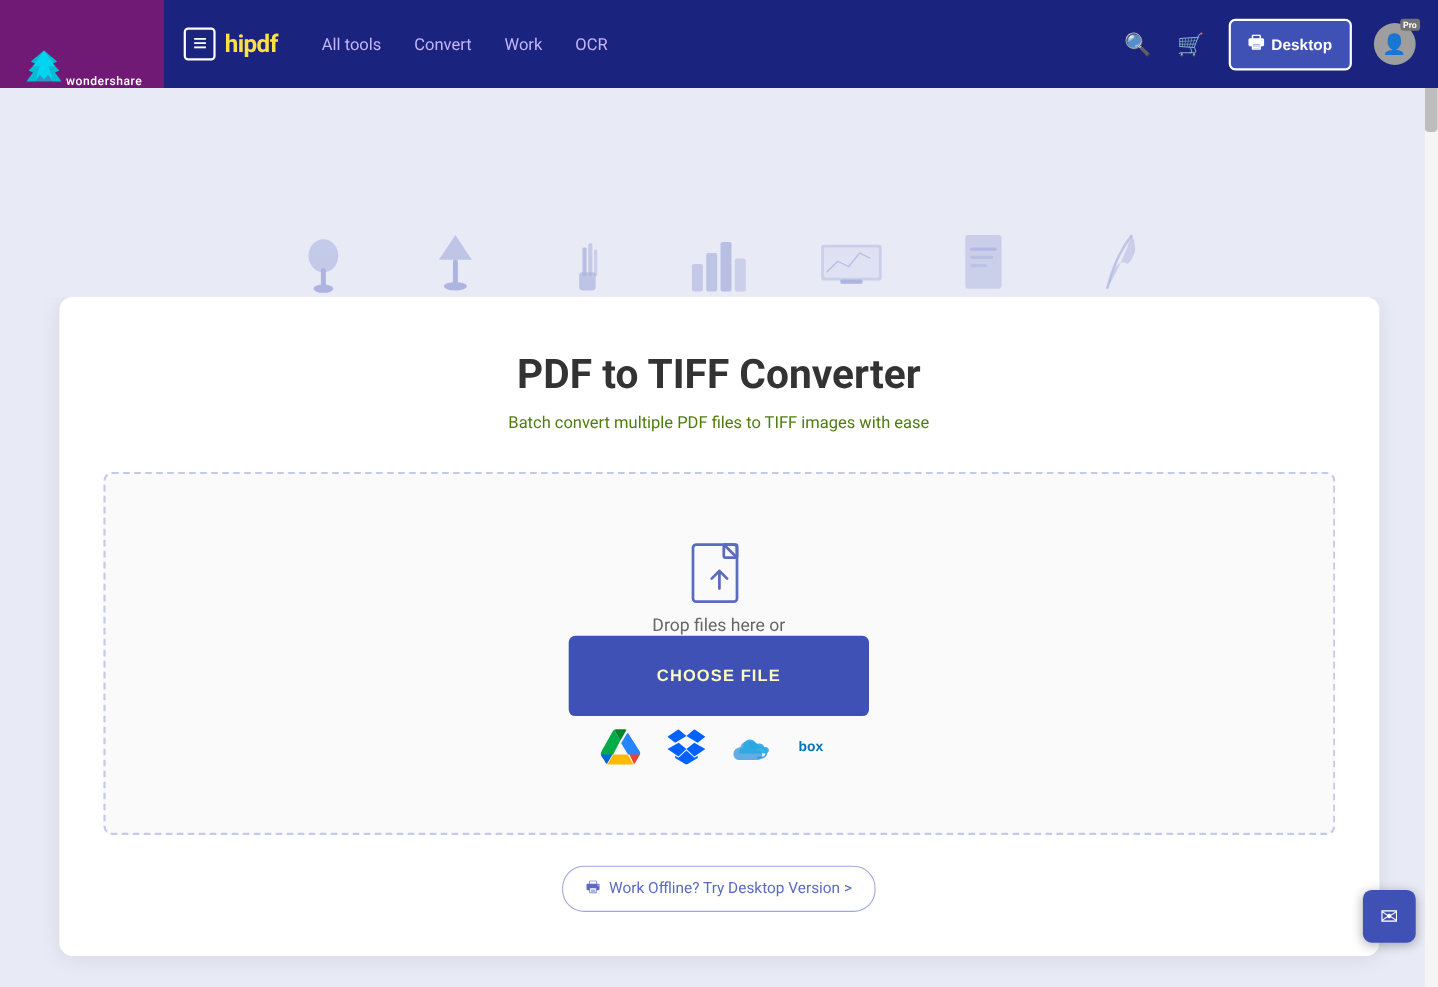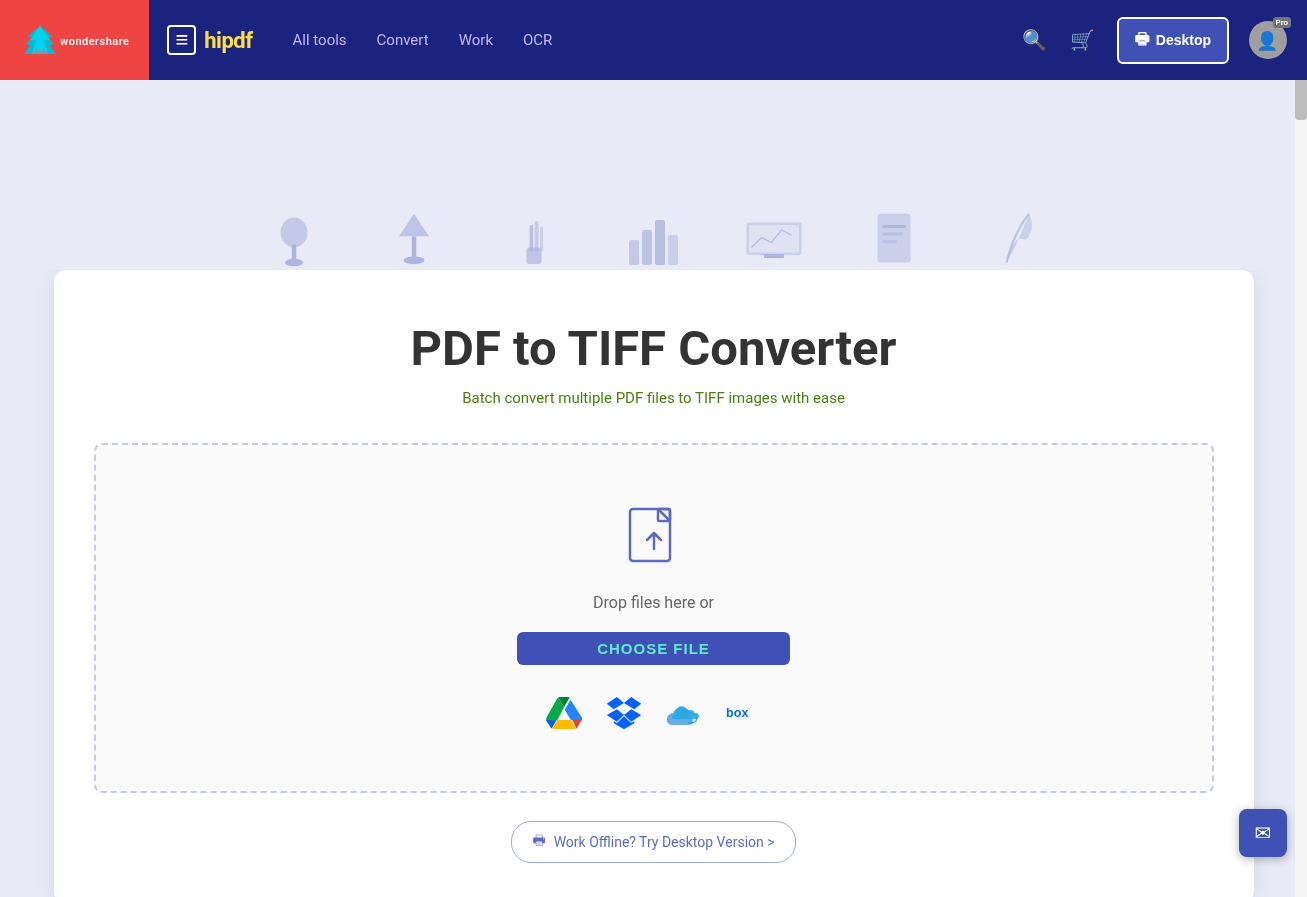--- a/index.html
+++ b/index.html
@@ -4,22 +4,22 @@
   <style>
     * { margin: 0; padding: 0; box-sizing: border-box; }
     body { font-family: -apple-system, BlinkMacSystemFont, 'Segoe UI', Roboto, sans-serif; background: #e8eaf6; min-height: 897px; overflow-x: hidden; }
 
     
     .navbar {
       display: flex; align-items: center; height: 80px;
       background: #1a237e; padding: 0 20px; position: relative; z-index: 10;
     }
     .navbar-brand {
-      display: flex; align-items: center; gap: 0;
-      background: #ef4444; height: 80px; padding: 0 20px; margin-left: -20px;
+      display: flex; align-items: flex-end; gap: 0;
+      background: #701a75; height: 80px; padding: 0 20px; margin-left: -20px;
     }
     .brand-logo {
       width: 40px; height: 40px; display: flex; flex-direction: column; align-items: center; justify-content: center;
     }
     .brand-logo svg { width: 36px; height: 36px; }
     .brand-text { color: #fff; font-size: 11px; font-weight: 500; margin-top: 2px; letter-spacing: 0.5px; }
     .hipdf-logo { display: flex; align-items: center; gap: 8px; margin-left: 18px; }
     .hipdf-logo-icon { color: #fff; font-size: 22px; font-weight: 700; border: 2px solid #fff; padding: 2px 6px; border-radius: 4px; line-height: 1; }
     .hipdf-logo-text { color: #fde047; font-size: 22px; font-weight: 700; letter-spacing: -0.5px; }
     .nav-links { display: flex; align-items: center; gap: 30px; margin-left: 40px; }
@@ -50,35 +50,35 @@
     }
     .illus-item { display: flex; flex-direction: column; align-items: center; color: #3f51b5; }
     .illus-item svg { width: 60px; height: 60px; }
 
     
     .main-content { padding: 0 40px 40px; }
     .card {
       background: #fff; border-radius: 12px; padding: 50px 40px 40px;
       box-shadow: 0 2px 20px rgba(0,0,0,0.08); max-width: 1200px; margin: 0 auto;
     }
-    .card-title { text-align: center; font-size: 49px; font-weight: 700; color: #333; margin-bottom: 12px; }
+    .card-title { text-align: center; font-size: 37px; font-weight: 700; color: #333; margin-bottom: 12px; }
     .card-subtitle { text-align: center; color: #4d7c0f; font-size: 15px; margin-bottom: 36px; }
 
     
     .drop-zone {
       border: 2px dashed #c5cae9; border-radius: 8px; padding: 60px 40px;
-      display: flex; flex-direction: column; align-items: center; gap: 20px;
+      display: flex; flex-direction: column; align-items: center; 
       background: #fafafa; cursor: pointer;
     }
     .upload-icon { color: #5c6bc0; }
     .upload-icon svg { width: 64px; height: 64px; }
     .drop-text { color: #666; font-size: 16px; }
     .choose-btn {
-      background: #3f51b5; color: #5eead4; border: none; border-radius: 6px;
-      padding: 8px 80px; font-size: 15px; font-weight: 700; cursor: pointer;
+      background: #3f51b5; color: #fef9c3; border: none; border-radius: 6px;
+      padding: 28px 80px; font-size: 15px; font-weight: 700; cursor: pointer;
       letter-spacing: 1px;
     }
 
     
     .cloud-icons { display: flex; align-items: center; gap: 24px; margin-top: 10px; }
     .cloud-icon { width: 36px; height: 36px; cursor: pointer; display: flex; align-items: center; justify-content: center; font-size: 26px; }
 
     
     .offline-link {
       display: flex; align-items: center; justify-content: center; gap: 8px;

